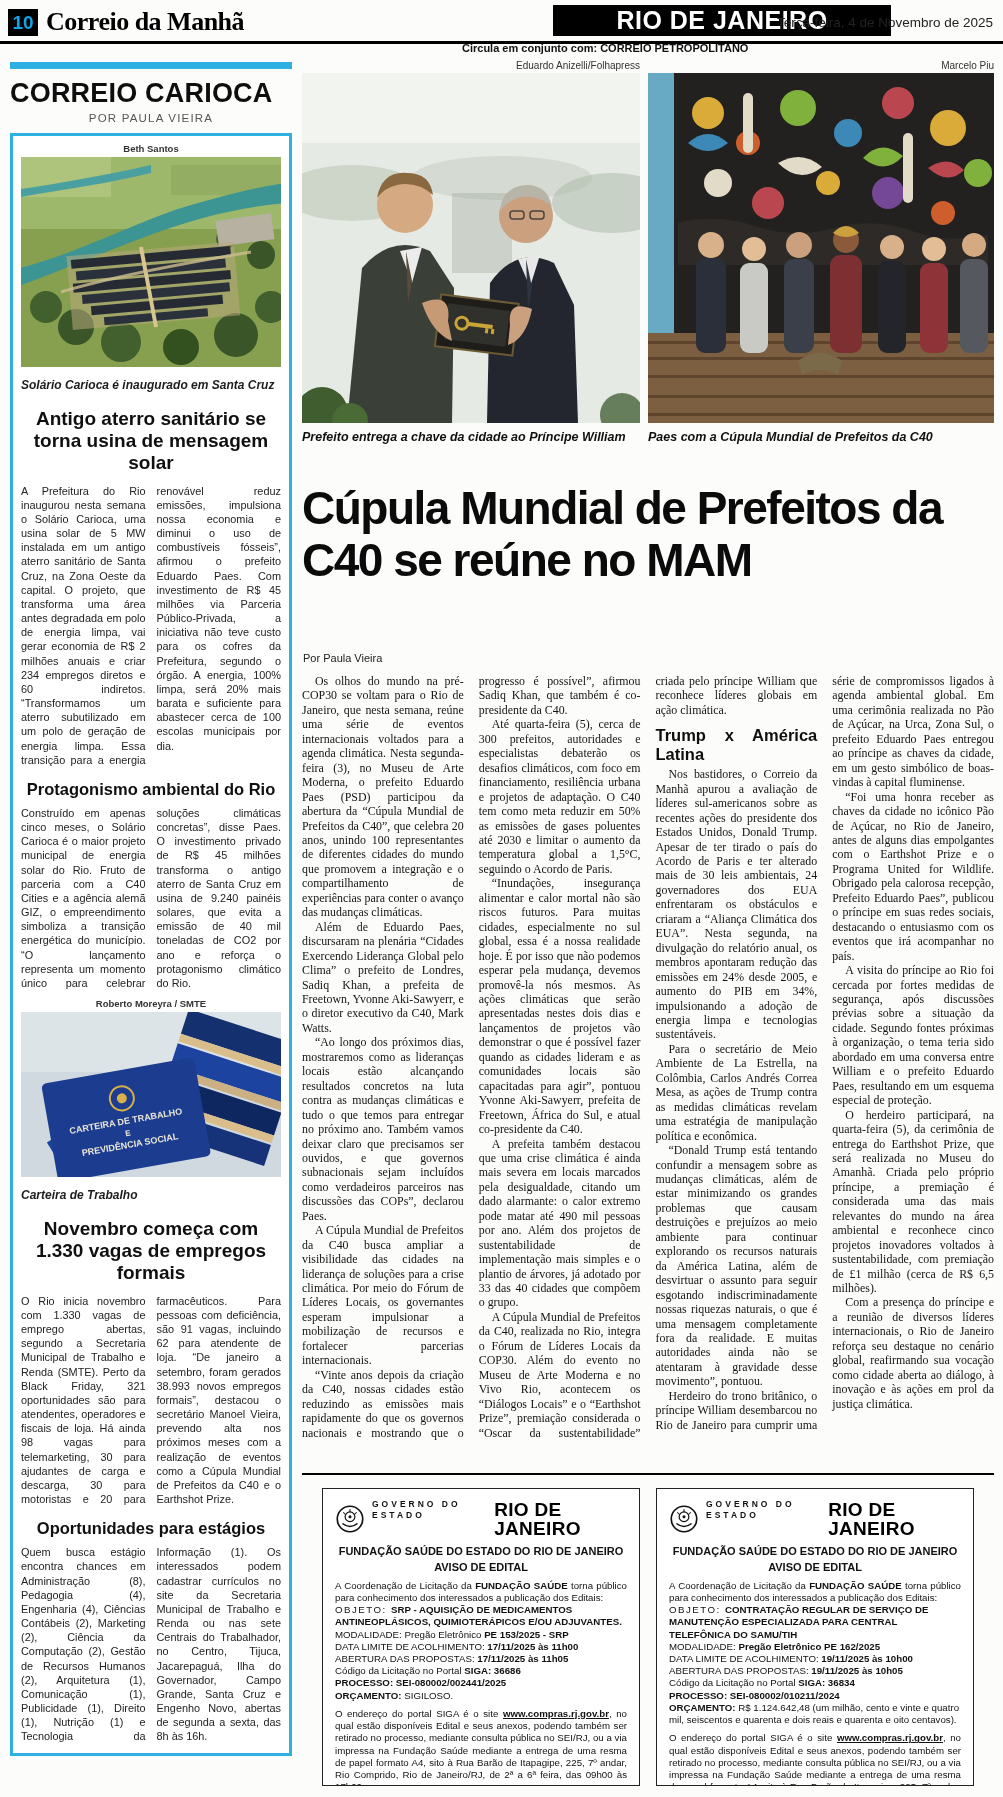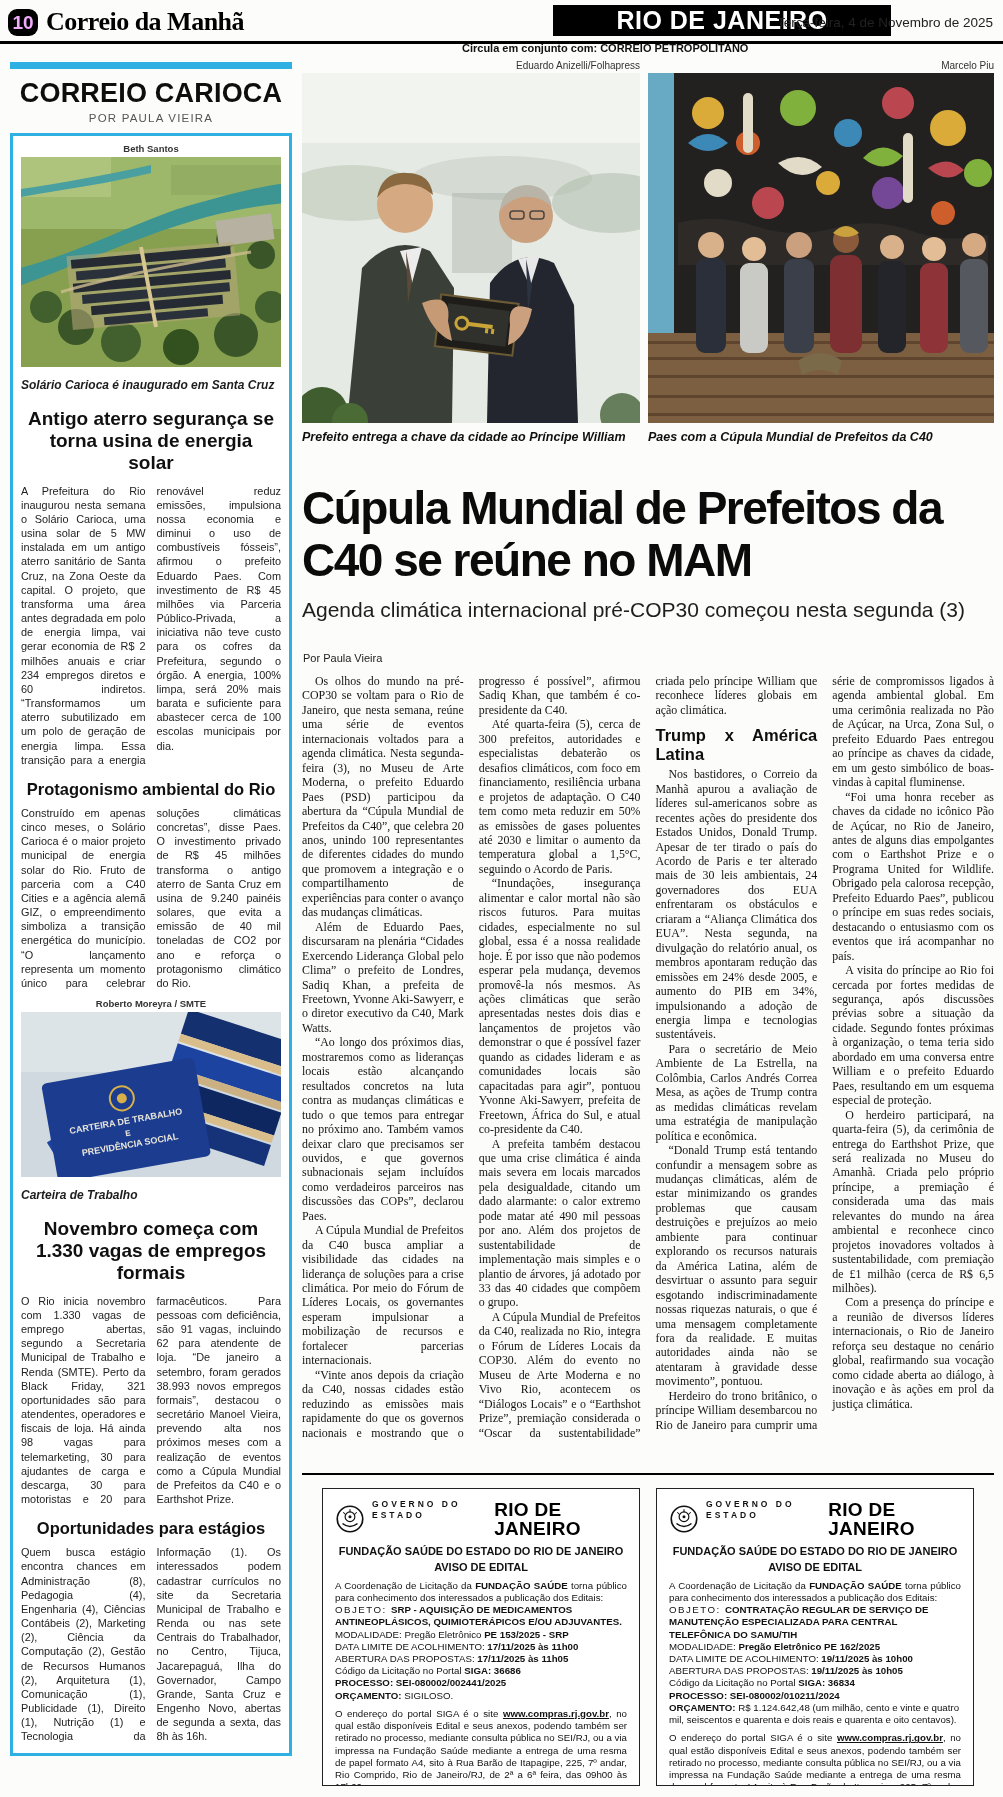--- a/index.html
+++ b/index.html
@@ -1,33 +1,33 @@
 <!DOCTYPE html>
 <html lang="pt"><head>
 <meta charset="utf-8">
 <style>
   html,body{margin:0;padding:0;background:#6e6e6e;}
   .page{position:relative;width:1003px;height:1797px;margin:0 auto;background:#fcfcfa;
         font-family:"Liberation Sans",sans-serif;color:#1a1a1a;overflow:hidden;}
 
   
   .hdr{position:absolute;top:0;left:0;width:1003px;height:41px;border-bottom:3px solid #000;background:#fcfcfa;}
-  .pagenum{position:absolute;left:8px;top:9px;width:30px;height:27px;background:#000;color:#f0abfc;
-           font-weight:700;font-size:19px;display:flex;align-items:center;justify-content:center;border-radius:9px;}
+  .pagenum{position:absolute;left:8px;top:9px;width:30px;height:27px;background:#000;color:#0ea5e9;
+           font-weight:700;font-size:19px;display:flex;align-items:center;justify-content:center;}
   .masthead{position:absolute;left:46px;top:7px;font-family:"Liberation Serif",serif;font-weight:700;
             font-size:26px;letter-spacing:-.5px;color:#000;}
   .section-box{position:absolute;left:553px;top:5px;width:338px;height:31px;background:#000;color:#fff;
                display:flex;align-items:center;justify-content:center;font-size:25px;font-weight:700;letter-spacing:.5px;}
   .dateline{position:absolute;right:10px;top:15px;font-size:13.5px;color:#222;}
   .circ{position:absolute;left:462px;top:42px;font-size:11px;font-weight:700;color:#111;}
 
   
   .leftcol{position:absolute;left:10px;top:62px;width:282px;}
   .cyanbar{height:7px;background:#2fb0e3;}
-  .cc-title{text-align:center;font-size:27px;font-weight:800;margin-top:9px;color:#0e0e0e;letter-spacing:.2px;}
+  .cc-title{font-size:27px;font-weight:800;margin-top:9px;color:#0e0e0e;letter-spacing:.2px;}
   .cc-byline{text-align:center;font-size:11.5px;letter-spacing:1.2px;color:#555;margin-top:3px;}
   .bluebox{margin-top:9px;border:3px solid #2fb0e3;padding:5px 8px 8px;height:1604px;overflow:hidden;background:#fff;}
   .credit{text-align:center;font-size:9.5px;font-weight:700;color:#333;margin:2px 0 3px;}
   figure{margin:0;}
   .lc-caption{font-size:12px;font-style:italic;font-weight:600;color:#1d1d1d;margin:7px 0 0;}
   .lc-h{text-align:center;font-weight:800;color:#101010;line-height:1.15;}
   .lc-h.big{font-size:19px;margin:16px 4px 10px;}
   .lc-h.small{font-size:16.5px;margin:13px 0 7px;}
   .lc-body{column-count:2;column-gap:11px;font-size:10.9px;line-height:1.3;text-align:justify;color:#232323;hyphens:auto;}
 
@@ -116,21 +116,21 @@
             <rect x="60" y="132" width="148" height="9" fill="#2b313a"></rect>
             <rect x="68" y="144" width="132" height="9" fill="#262b33"></rect>
             <rect x="80" y="156" width="104" height="8" fill="#2b313a"></rect>
           </g>
           <path d="M120 90 L135 170" stroke="#d8c690" stroke-width="4" fill="none"></path>
           <path d="M40 135 C 90 120 170 105 230 95" stroke="#cdbd8e" stroke-width="3" fill="none" opacity="0.8"></path>
         </svg>
       </figure>
       <div class="lc-caption">Solário Carioca é inaugurado em Santa Cruz</div>
 
-      <h2 class="lc-h big">Antigo aterro segurança se torna usina de energia solar</h2>
+      <h2 class="lc-h big">Antigo aterro sanitário se torna usina de mensagem solar</h2>
       <div class="lc-body">A Prefeitura do Rio inaugurou nesta semana o Solário Carioca, uma usina solar de 5 MW instalada em um antigo aterro sanitário de Santa Cruz, na Zona Oeste da capital. O projeto, que transforma uma área antes degradada em polo de energia limpa, vai gerar economia de R$ 2 milhões anuais e criar 234 empregos diretos e 60 indiretos. “Transformamos um aterro subutilizado em um polo de geração de energia limpa. Essa transição para a energia renovável reduz emissões, impulsiona nossa economia e diminui o uso de combustíveis fósseis”, afirmou o prefeito Eduardo Paes. Com investimento de R$ 45 milhões via Parceria Público-Privada, a iniciativa não teve custo para os cofres da Prefeitura, segundo o órgão. A energia, 100% limpa, será 20% mais barata e suficiente para abastecer cerca de 100 escolas municipais por dia.</div>
 
       <h2 class="lc-h small">Protagonismo ambiental do Rio</h2>
       <div class="lc-body">Construído em apenas cinco meses, o Solário Carioca é o maior projeto municipal de energia solar do Rio. Fruto de parceria com a C40 Cities e a agência alemã GIZ, o empreendimento simboliza a transição energética do município. “O lançamento representa um momento único para celebrar soluções climáticas concretas”, disse Paes. O investimento privado de R$ 45 milhões transforma o antigo aterro de Santa Cruz em usina de 9.240 painéis solares, que evita a emissão de 40 mil toneladas de CO2 por ano e reforça o protagonismo climático do Rio.</div>
 
       <div class="credit" style="margin-top:8px;">Roberto Moreyra / SMTE</div>
       <figure>
         <svg width="260" height="165" viewBox="0 0 260 165">
           <rect width="260" height="165" fill="#cfd9df"></rect>
           <rect x="0" y="0" width="260" height="60" fill="#dde4e8"></rect>
@@ -258,21 +258,20 @@
             <circle cx="326" cy="172" r="12" fill="#d5a982"></circle>
           <path d="M150 288 q22 -16 44 0 l-4 14 q-18 -10 -36 0 Z" fill="#7a6a4a"></path>
         </g>
       </svg>
     </figure>
 
     <div class="ph-caption cap-l">Prefeito entrega a chave da cidade ao Príncipe William</div>
     <div class="ph-caption cap-r">Paes com a Cúpula Mundial de Prefeitos da C40</div>
 
     <h1 class="headline">Cúpula Mundial de Prefeitos da C40 se reúne no MAM</h1>
-    <div class="subhead">Agenda climática internacional pré-COP30 começou nesta segunda (3)</div>
     <div class="m-byline">Por Paula Vieira</div>
 
     <div class="article">
       <p>Os olhos do mundo na pré-COP30 se voltam para o Rio de Janeiro, que nesta semana, reúne uma série de eventos internacionais voltados para a agenda climática. Nesta segunda-feira (3), no Museu de Arte Moderna, o prefeito Eduardo Paes (PSD) participou da abertura da “Cúpula Mundial de Prefeitos da C40”, que celebra 20 anos, unindo 100 representantes de diferentes cidades do mundo que promovem a integração e o compartilhamento de experiências para conter o avanço das mudanças climáticas.</p>
       <p>Além de Eduardo Paes, discursaram na plenária “Cidades Exercendo Liderança Global pelo Clima” o prefeito de Londres, Sadiq Khan, a prefeita de Freetown, Yvonne Aki-Sawyerr, e o diretor executivo da C40, Mark Watts.</p>
       <p>“Ao longo dos próximos dias, mostraremos como as lideranças locais estão alcançando resultados concretos na luta contra as mudanças climáticas e tudo o que temos para entregar no próximo ano. Também vamos deixar claro que precisamos ser ouvidos, e que governos subnacionais sejam incluídos como verdadeiros parceiros nas discussões das COPs”, declarou Paes.</p>
       <p>A Cúpula Mundial de Prefeitos da C40 busca ampliar a visibilidade das cidades na liderança de soluções para a crise climática. Por meio do Fórum de Líderes Locais, os governantes esperam impulsionar a mobilização de recursos e fortalecer parcerias internacionais.</p>
       <p>“Vinte anos depois da criação da C40, nossas cidades estão reduzindo as emissões mais rapidamente do que os governos nacionais e mostrando que o progresso é possível”, afirmou Sadiq Khan, que também é co-presidente da C40.</p>
       <p>Até quarta-feira (5), cerca de 300 prefeitos, autoridades e especialistas debaterão os desafios climáticos, com foco em financiamento, resiliência urbana e projetos de adaptação. O C40 tem como meta reduzir em 50% as emissões de gases poluentes até 2030 e limitar o aumento da temperatura global a 1,5°C, seguindo o Acordo de Paris.</p>
       <p>“Inundações, insegurança alimentar e calor mortal não são riscos futuros. Para muitas cidades, especialmente no sul global, essa é a nossa realidade hoje. É por isso que não podemos esperar pela mudança, devemos promovê-la nós mesmos. As ações climáticas que serão apresentadas nestes dois dias e lançamentos de projetos vão demonstrar o que é possível fazer quando as cidades lideram e as comunidades locais são capacitadas para agir”, pontuou Yvonne Aki-Sawyerr, prefeita de Freetown, África do Sul, e atual co-presidente da C40.</p>

